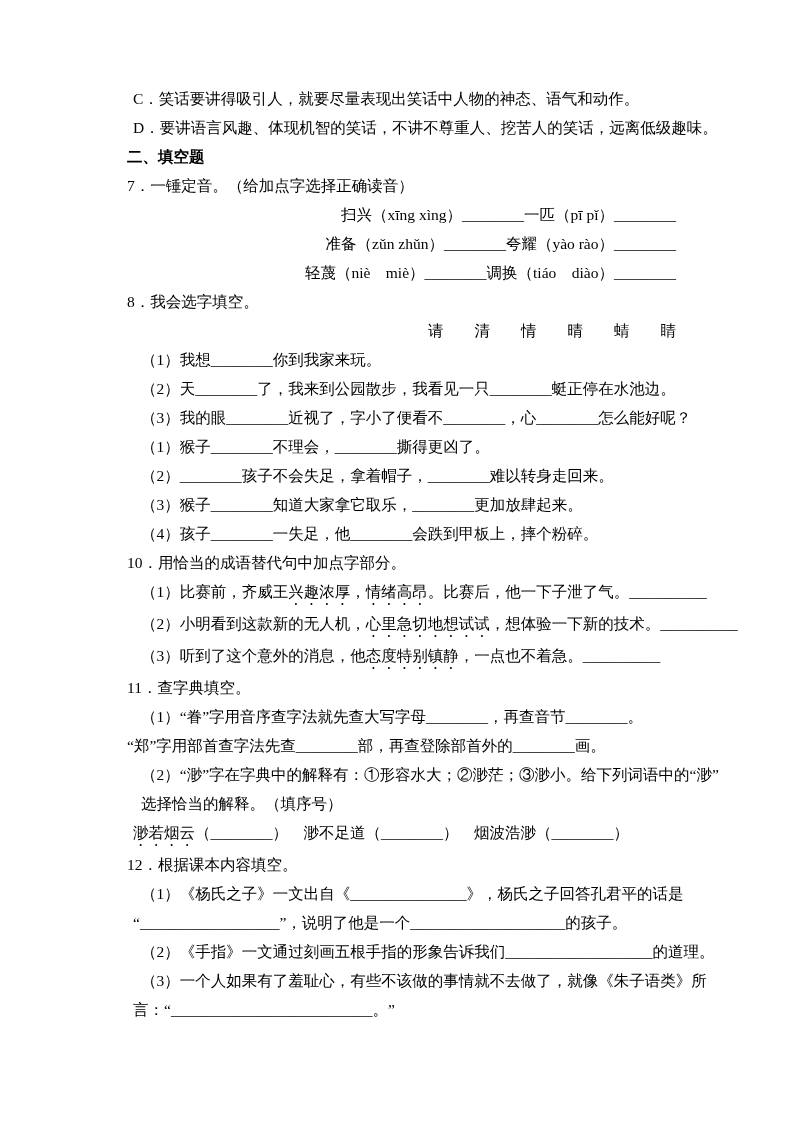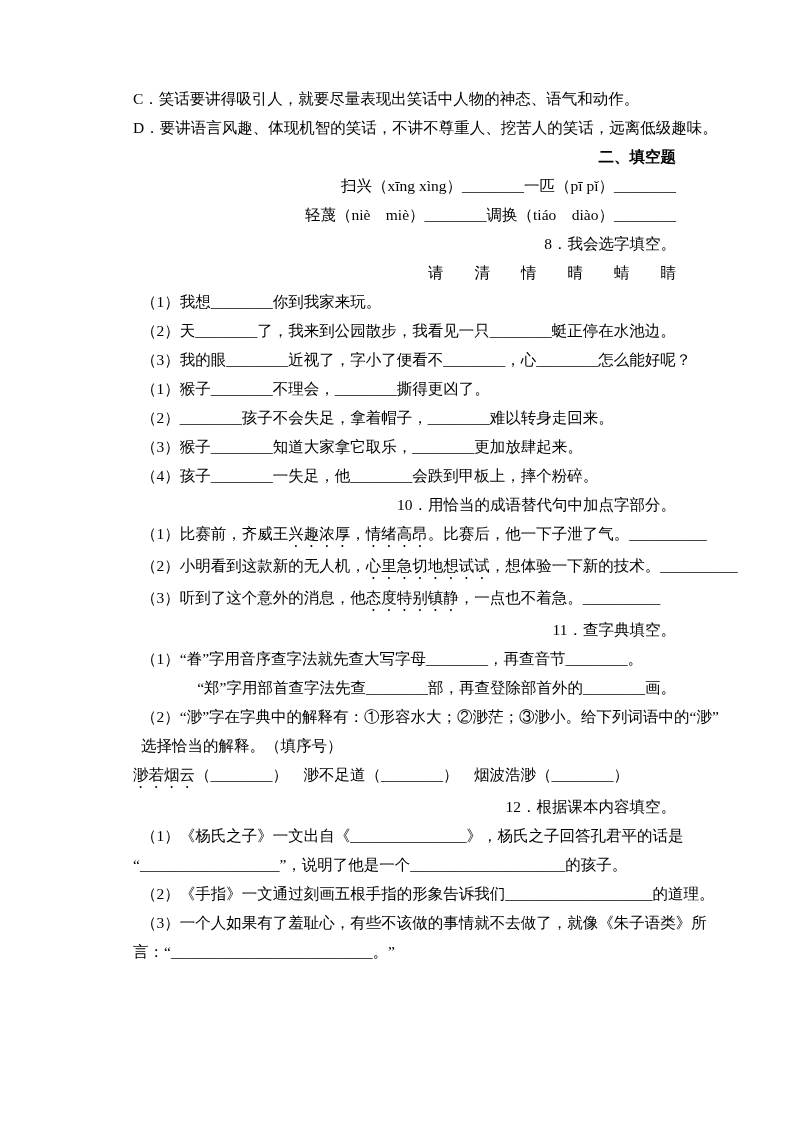--- a/index.html
+++ b/index.html
@@ -19,21 +19,21 @@
     box-sizing: border-box;
     width: 754px;
     height: 1122px;
     padding: 84px 78px 40px 115px;
     background: #ffffff;
   }
   .line {
     line-height: 29px;
     white-space: nowrap;
   }
-  .ind0 { margin-left: 12px; text-align: right; }
+  .ind0 { margin-left: 12px; }
   .ind1 { margin-left: 18px; }
   .ind2 { margin-left: 26px; }
   .ind3 { margin-left: 35px; text-align: right; }
   .heading {
     font-weight: bold;
   }
   .em {
     -webkit-text-emphasis: filled dot;
     -webkit-text-emphasis-position: under;
     text-emphasis: filled dot;
@@ -47,21 +47,23 @@
   }
 </style>
 </head>
 <body>
 
 <div class="page">
   <div id="doc-body">
       <div class="line ind1"><span>C．笑话要讲得吸引人，就要尽量表现出笑话中人物的神态、语气和动作。</span></div>
       <div class="line ind1"><span>D．要讲语言风趣、体现机智的笑话，不讲不尊重人、挖苦人的笑话，远离低级趣味。</span></div>
       <div class="line ind0 heading"><span>二、填空题</span></div>
+      <div class="line ind0"><span>7．一锤定音。（给加点字选择正确读音）</span></div>
       <div class="line ind3 cols"><span class="col">扫兴（xīng xìng）________</span><span class="col">一匹（pī pǐ）________</span></div>
+      <div class="line ind3 cols"><span class="col">准备（zǔn zhǔn）________</span><span class="col">夸耀（yào rào）________</span></div>
       <div class="line ind3 cols"><span class="col">轻蔑（niè　miè）________</span><span class="col">调换（tiáo　diào）________</span></div>
       <div class="line ind0"><span>8．我会选字填空。</span></div>
       <div class="line ind3"><span>请　　清　　情　　晴　　蜻　　睛</span></div>
       <div class="line ind2"><span>（1）我想________你到我家来玩。</span></div>
       <div class="line ind2"><span>（2）天________了，我来到公园散步，我看见一只________蜓正停在水池边。</span></div>
       <div class="line ind2"><span>（3）我的眼________近视了，字小了便看不________，心________怎么能好呢？</span></div>
       <div class="line ind2"><span>（1）猴子________不理会，________撕得更凶了。</span></div>
       <div class="line ind2"><span>（2）________孩子不会失足，拿着帽子，________难以转身走回来。</span></div>
       <div class="line ind2"><span>（3）猴子________知道大家拿它取乐，________更加放肆起来。</span></div>
       <div class="line ind2"><span>（4）孩子________一失足，他________会跌到甲板上，摔个粉碎。</span></div>

